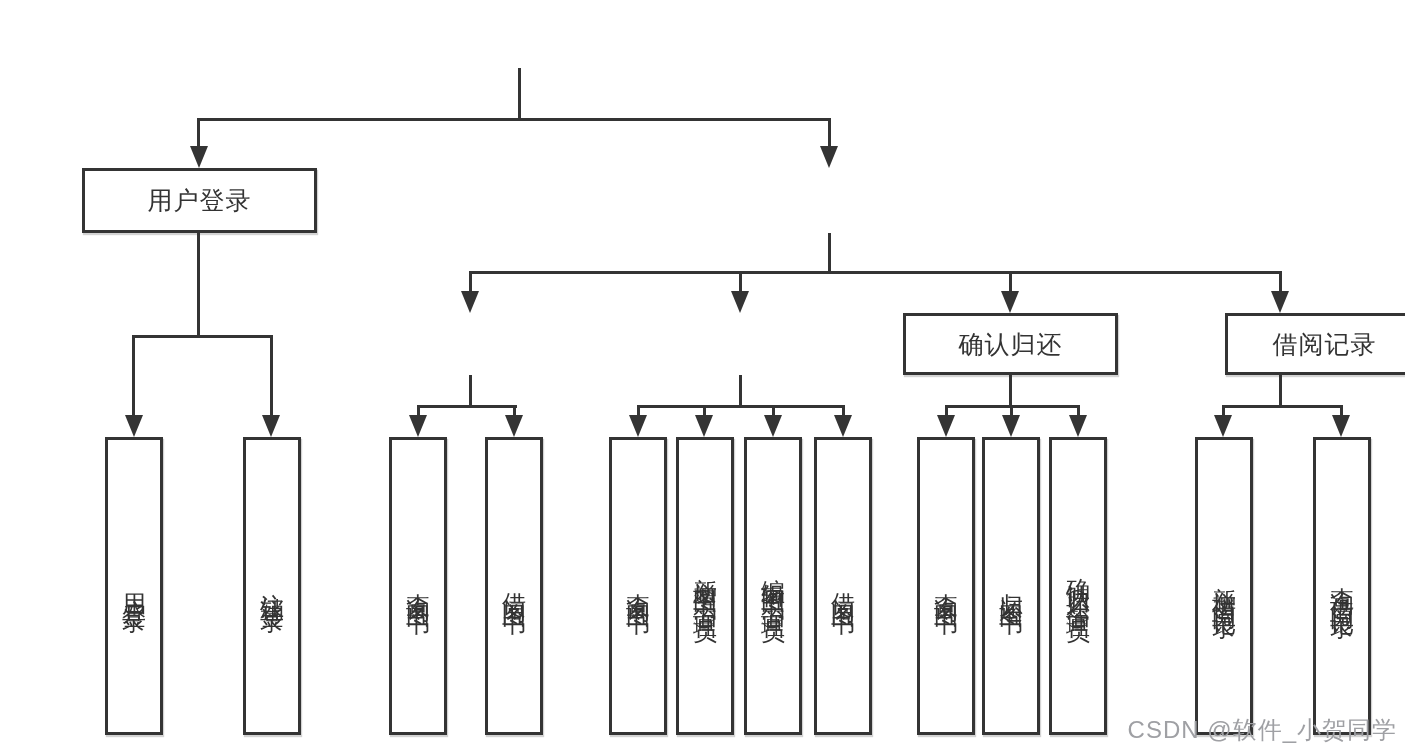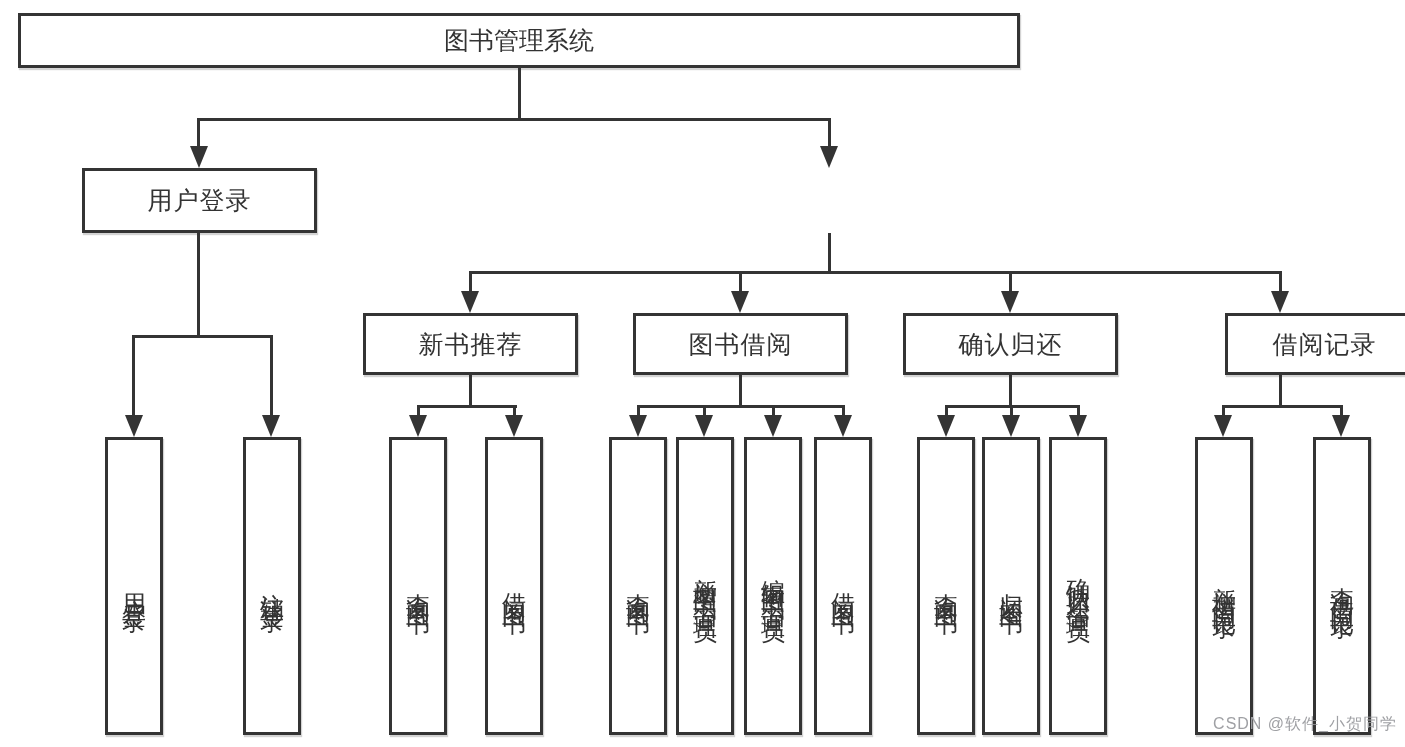--- a/index.html
+++ b/index.html
@@ -36,35 +36,32 @@
   .arrow{
     position:absolute;
     width:0;height:0;
     border-left:9px solid transparent;
     border-right:9px solid transparent;
     border-top:22px solid #343434;
   }
   .watermark{
     position:absolute;
     right:8px;top:714px;
-    font-size:16px;
+    font-size:24px;
     color:#9fa0a4;
     letter-spacing:1px;
     white-space:nowrap;
     z-index:5;
   }
 </style>
 </head>
 <body>
 
 <div id="canvas">
 
-  <div class="box top" style="left:18px;top:13px;width:1002px;height:55px;">
-    <span>图书管理系统</span>
-  </div>
 
   <div class="vline" style="left:518px;top:68px;height:50px;"></div>
   <div class="hline" style="left:197px;top:118px;width:634px;"></div>
   <div class="vline" style="left:197px;top:118px;height:36px;"></div>
   <div class="arrow" style="left:190px;top:146px;"></div>
   <div class="vline" style="left:828px;top:118px;height:36px;"></div>
   <div class="arrow" style="left:820px;top:146px;"></div>
 
   <div class="box hbox" style="left:82px;top:168px;width:235px;height:65px;">
     <span>用户登录</span>
@@ -81,26 +78,20 @@
   <div class="hline" style="left:469px;top:271px;width:812px;"></div>
   <div class="vline" style="left:469px;top:271px;height:25px;"></div>
   <div class="arrow" style="left:461px;top:291px;"></div>
   <div class="vline" style="left:739px;top:271px;height:25px;"></div>
   <div class="arrow" style="left:731px;top:291px;"></div>
   <div class="vline" style="left:1009px;top:271px;height:25px;"></div>
   <div class="arrow" style="left:1001px;top:291px;"></div>
   <div class="vline" style="left:1279px;top:271px;height:25px;"></div>
   <div class="arrow" style="left:1271px;top:291px;"></div>
 
-  <div class="box hbox" style="left:363px;top:313px;width:215px;height:62px;">
-    <span>新书推荐</span>
-  </div>
-  <div class="box hbox" style="left:633px;top:313px;width:215px;height:62px;">
-    <span>图书借阅</span>
-  </div>
   <div class="box hbox" style="left:903px;top:313px;width:215px;height:62px;">
     <span>确认归还</span>
   </div>
   <div class="box hbox" style="left:1225px;top:313px;width:199px;height:62px;">
     <span>借阅记录</span>
   </div>
 
   <div class="vline" style="left:469px;top:375px;height:30px;"></div>
   <div class="hline" style="left:417px;top:405px;width:100px;"></div>
   <div class="vline" style="left:417px;top:405px;height:20px;"></div>

